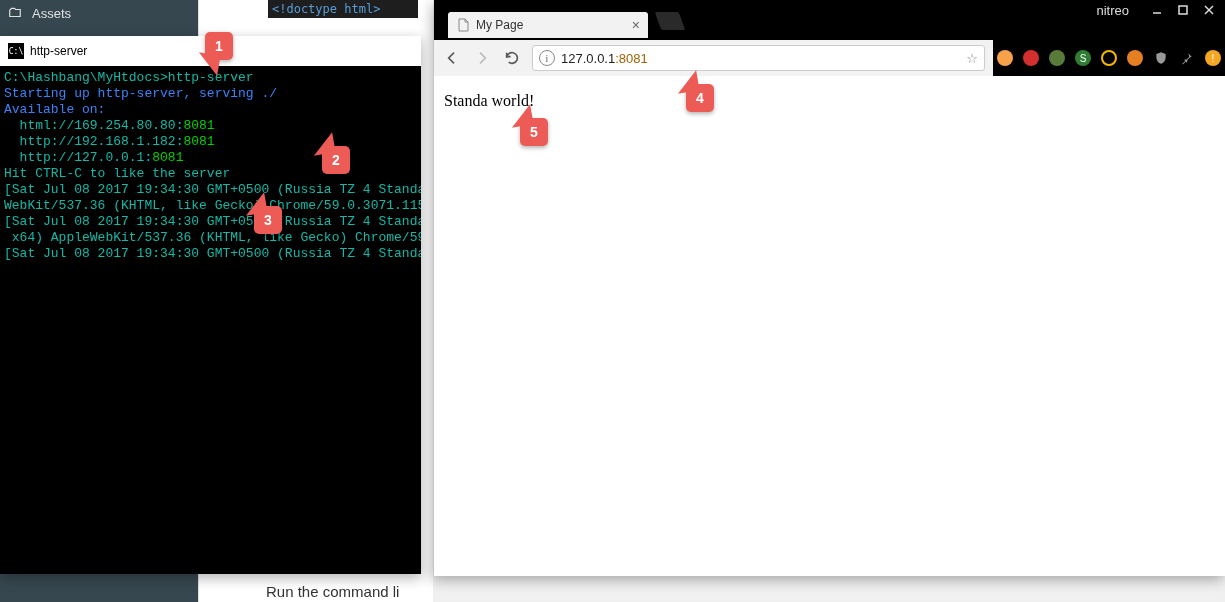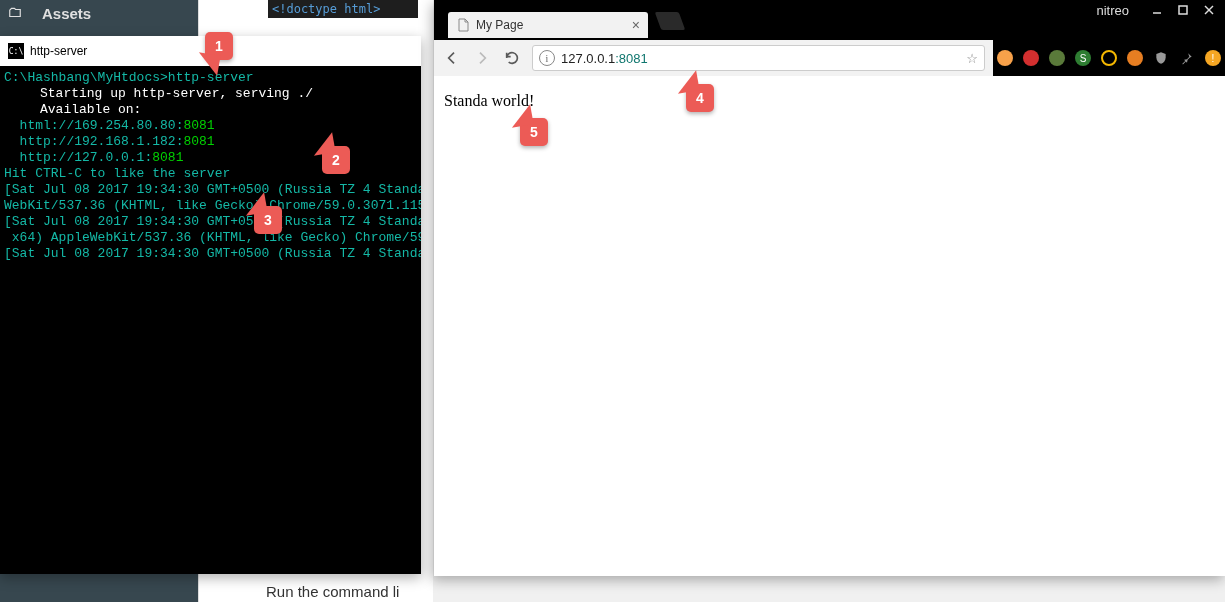--- a/index.html
+++ b/index.html
@@ -15,25 +15,25 @@
     .left-panel {
       position: absolute;
       left: 0; top: 0;
       width: 198px; height: 602px;
       background: #37474f;
       color: #e0e0e0;
     }
     .assets-header {
       display: flex;
       align-items: center;
-      gap: 20px;
+      gap: 10px;
       padding: 0 8px;
       height: 26px;
-      font-size: 15px;
-      font-weight: bold;
+      font-size: 13px;
+      font-weight: normal;
       background: #37474f;
     }
     .assets-icon {
       width: 14px; height: 14px;
       display: inline-flex;
       align-items: center;
       justify-content: center;
     }
     
     
@@ -96,21 +96,21 @@
     .terminal-body {
       padding: 4px 4px;
       font-family: Consolas, "Courier New", monospace;
       font-size: 13px;
       line-height: 16px;
       color: #c0c0c0;
       white-space: pre;
       overflow: hidden;
     }
     .t-white { color: #14b8a6; }
-    .t-yellow { color: #ffffff; margin-left: 36px; }
+    .t-yellow { color: #3b82f6; }
     .t-green { color: #00d000; }
     
     
     .browser-window {
       position: absolute;
       left: 434px; top: 0;
       width: 791px;
       height: 576px;
       background: #000;
       box-shadow: -2px 4px 12px rgba(0,0,0,0.3);
@@ -204,21 +204,21 @@
     }
     .addr-info {
       width: 16px; height: 16px;
       border: 1px solid #888;
       border-radius: 50%;
       display: flex; align-items: center; justify-content: center;
       font-size: 10px; color: #666;
       font-family: serif;
     }
     .addr-text { flex: 1; color: #222; }
-    .addr-text .dim { color: #0f766e; }
+    .addr-text .dim { color: #a16207; }
     .star-btn { color: #888; cursor: pointer; }
     
     .ext-icons {
       display: flex;
       align-items: center;
       gap: 10px;
       padding: 0 4px;
       height: 36px;
       background: #000;
     }

